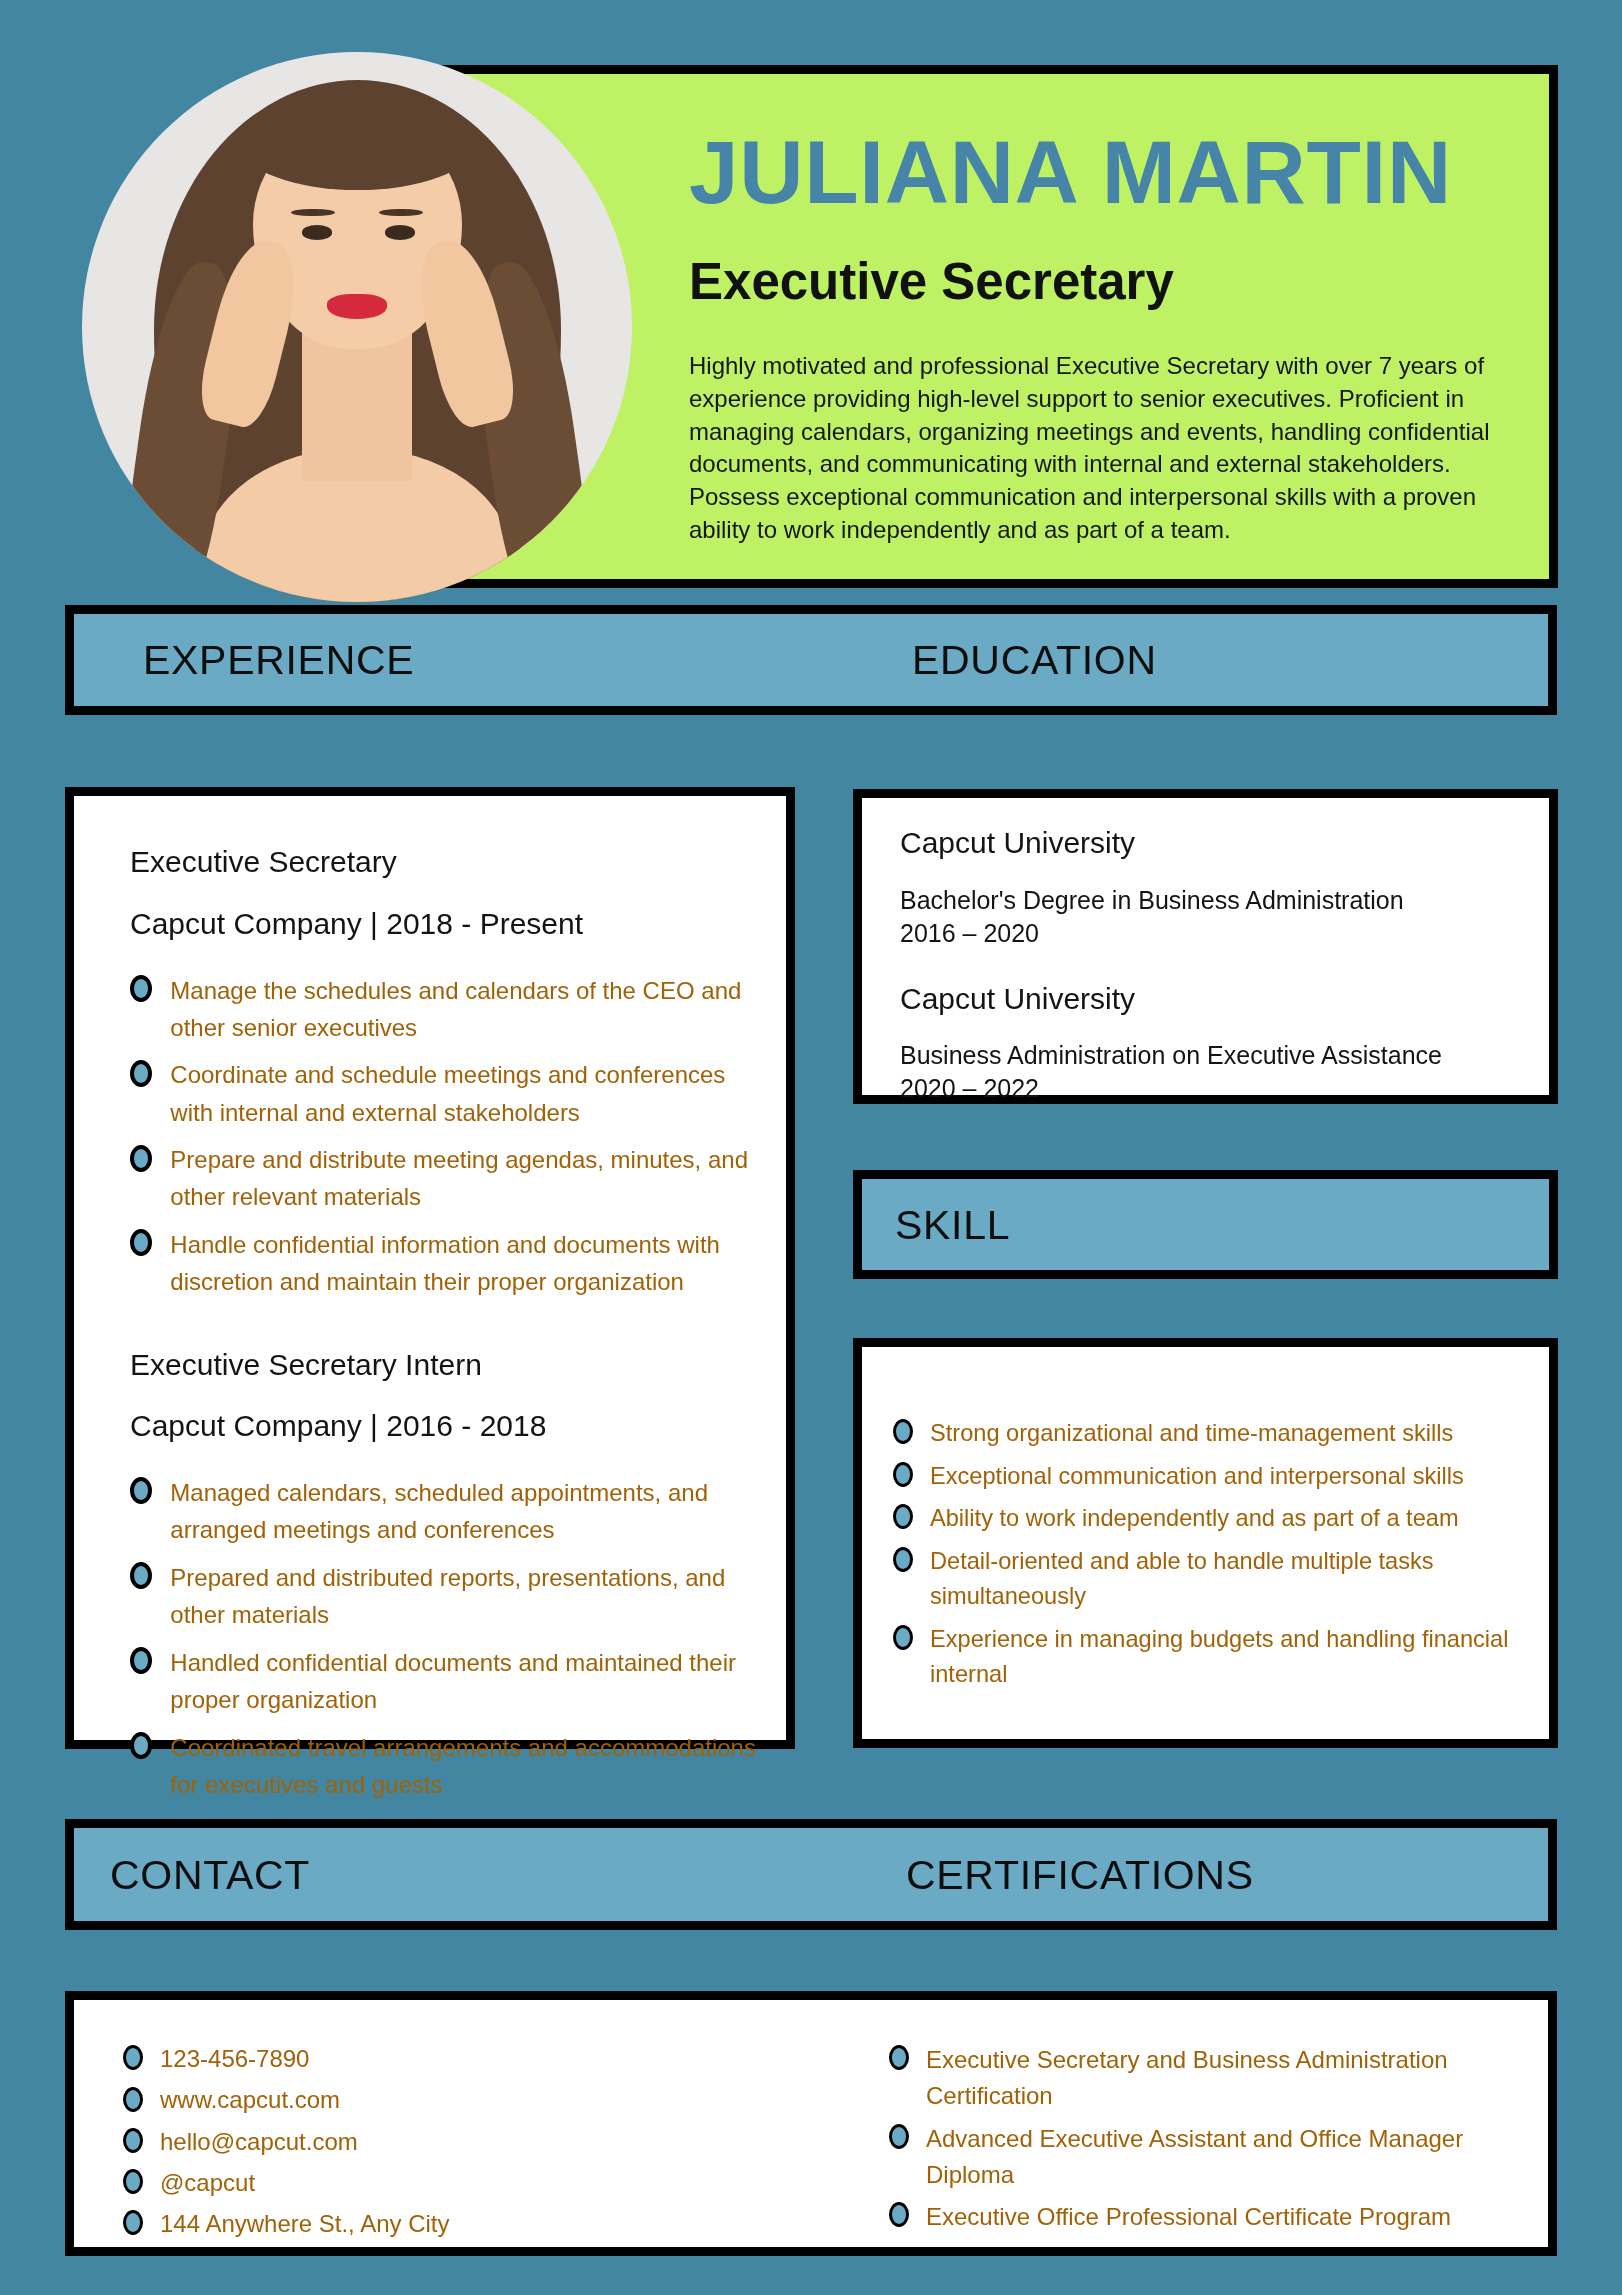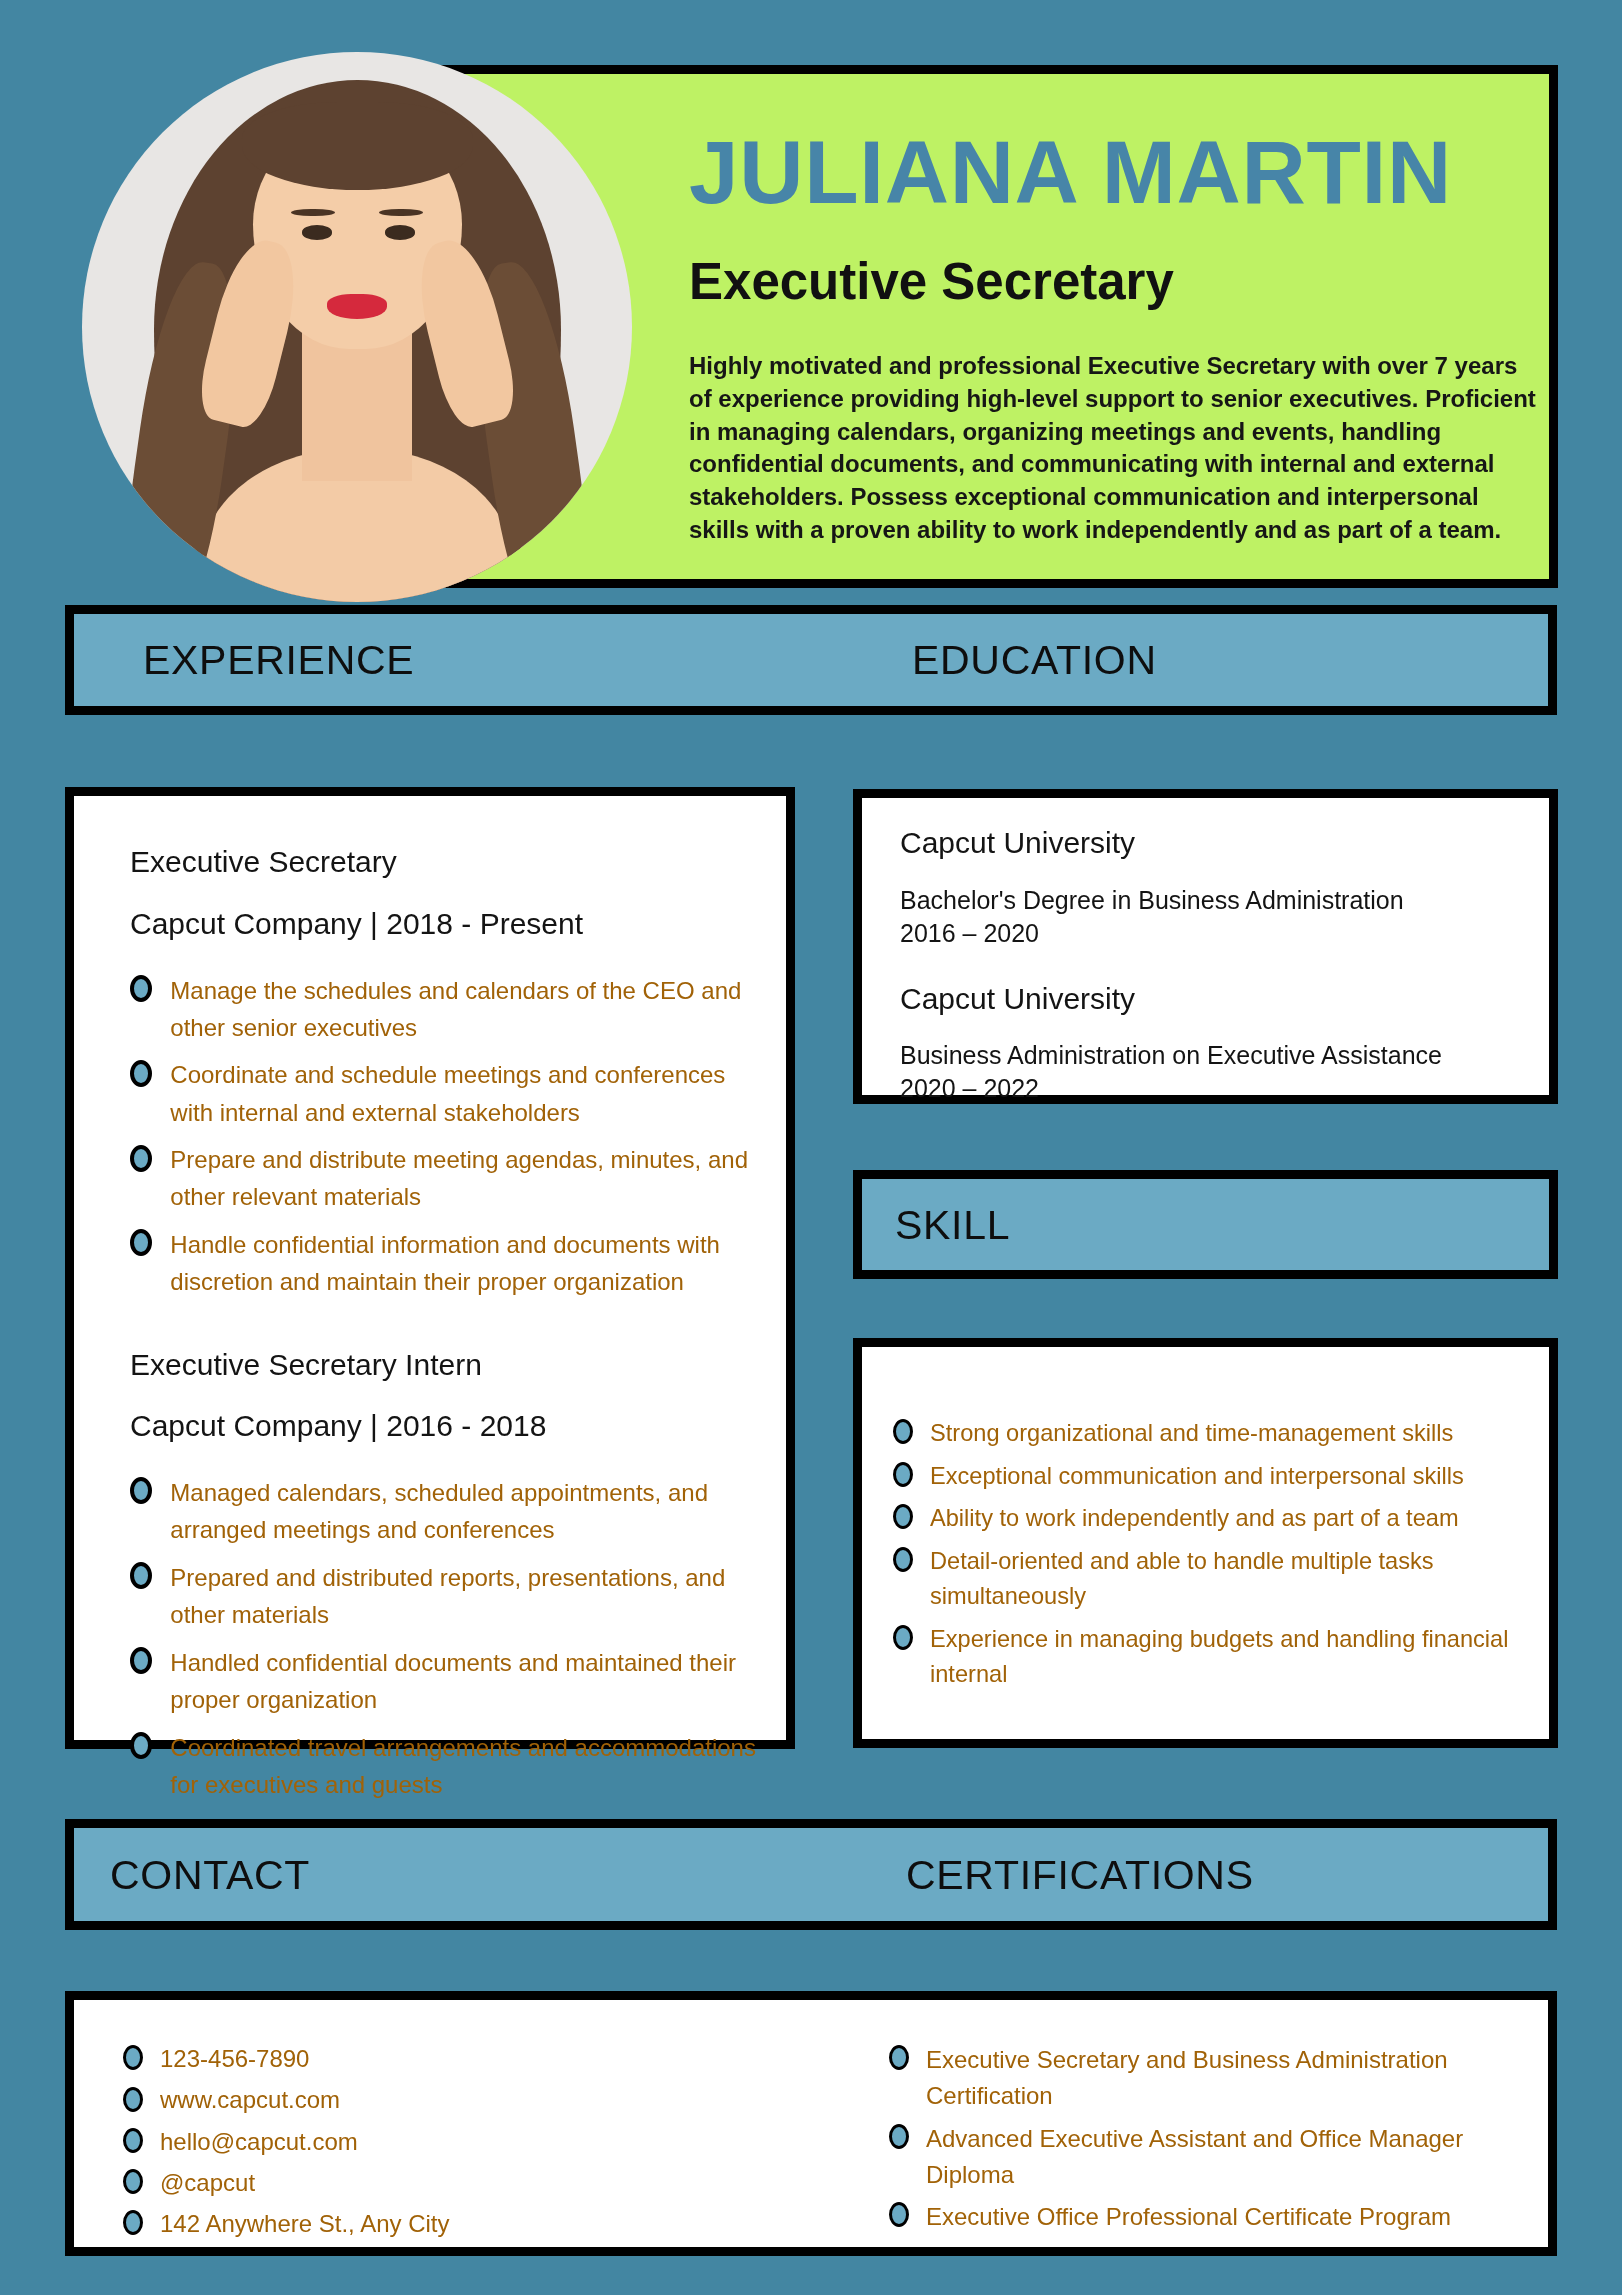--- a/index.html
+++ b/index.html
@@ -18,21 +18,21 @@
     background:#bef264; border:9.2px solid #000;
     padding:52px 19.6px 26px 274px;
   }
   .name {
     font-size:89px; font-weight:bold; color:#4785A8;
     letter-spacing:0.7px; white-space:nowrap; line-height:1.05;
   }
   .job-title { margin-top:33px; font-size:51px; font-weight:600; color:#111; }
   .summary {
     margin-top:39px; width:851px;
-    font-size:24px; line-height:1.36; color:#161616;font-weight:bold;
+    font-size:24px; line-height:1.36; color:#161616;
   }
 
   
   .photo {
     position:absolute; left:82px; top:52px; width:550px; height:550px;
     border-radius:50%; background:#e8e6e4; overflow:hidden; z-index:5;
   }
   .photo * { position:absolute; }
   .p-hair  { left:13%; top:5%; width:74%; height:108%; background:#5d4230;
              border-radius:50% 50% 44% 44% / 42% 42% 58% 58%; }
@@ -239,21 +239,21 @@
     <div class="brow">
       <span class="dot small"></span>
       <span class="btxt">hello@capcut.com</span>
     </div>
     <div class="brow">
       <span class="dot small"></span>
       <span class="btxt">@capcut</span>
     </div>
     <div class="brow">
       <span class="dot small"></span>
-      <span class="btxt">142 Anywhere St., Any City</span>
+      <span class="btxt">144 Anywhere St., Any City</span>
     </div>
   </div>
 
   <div class="bottom-col-certs">
     <div class="brow">
       <span class="dot small"></span>
       <span class="btxt">Executive Secretary and Business Administration Certification</span>
     </div>
     <div class="brow">
       <span class="dot small"></span>

